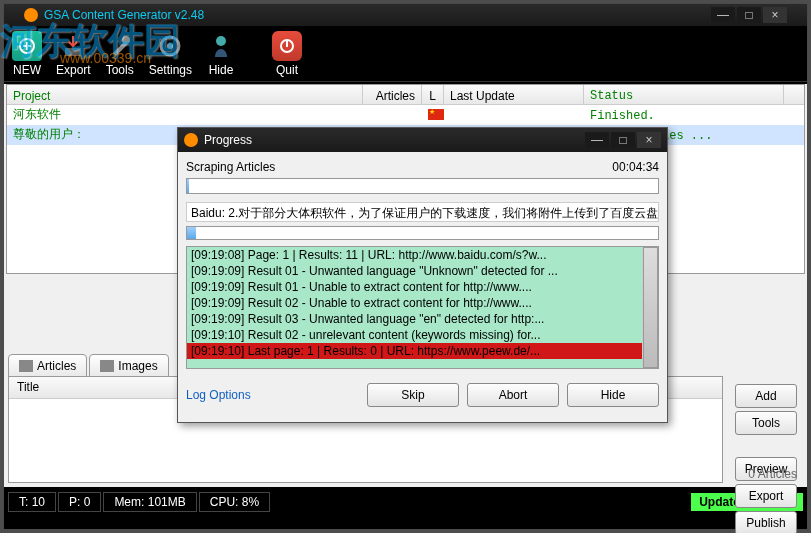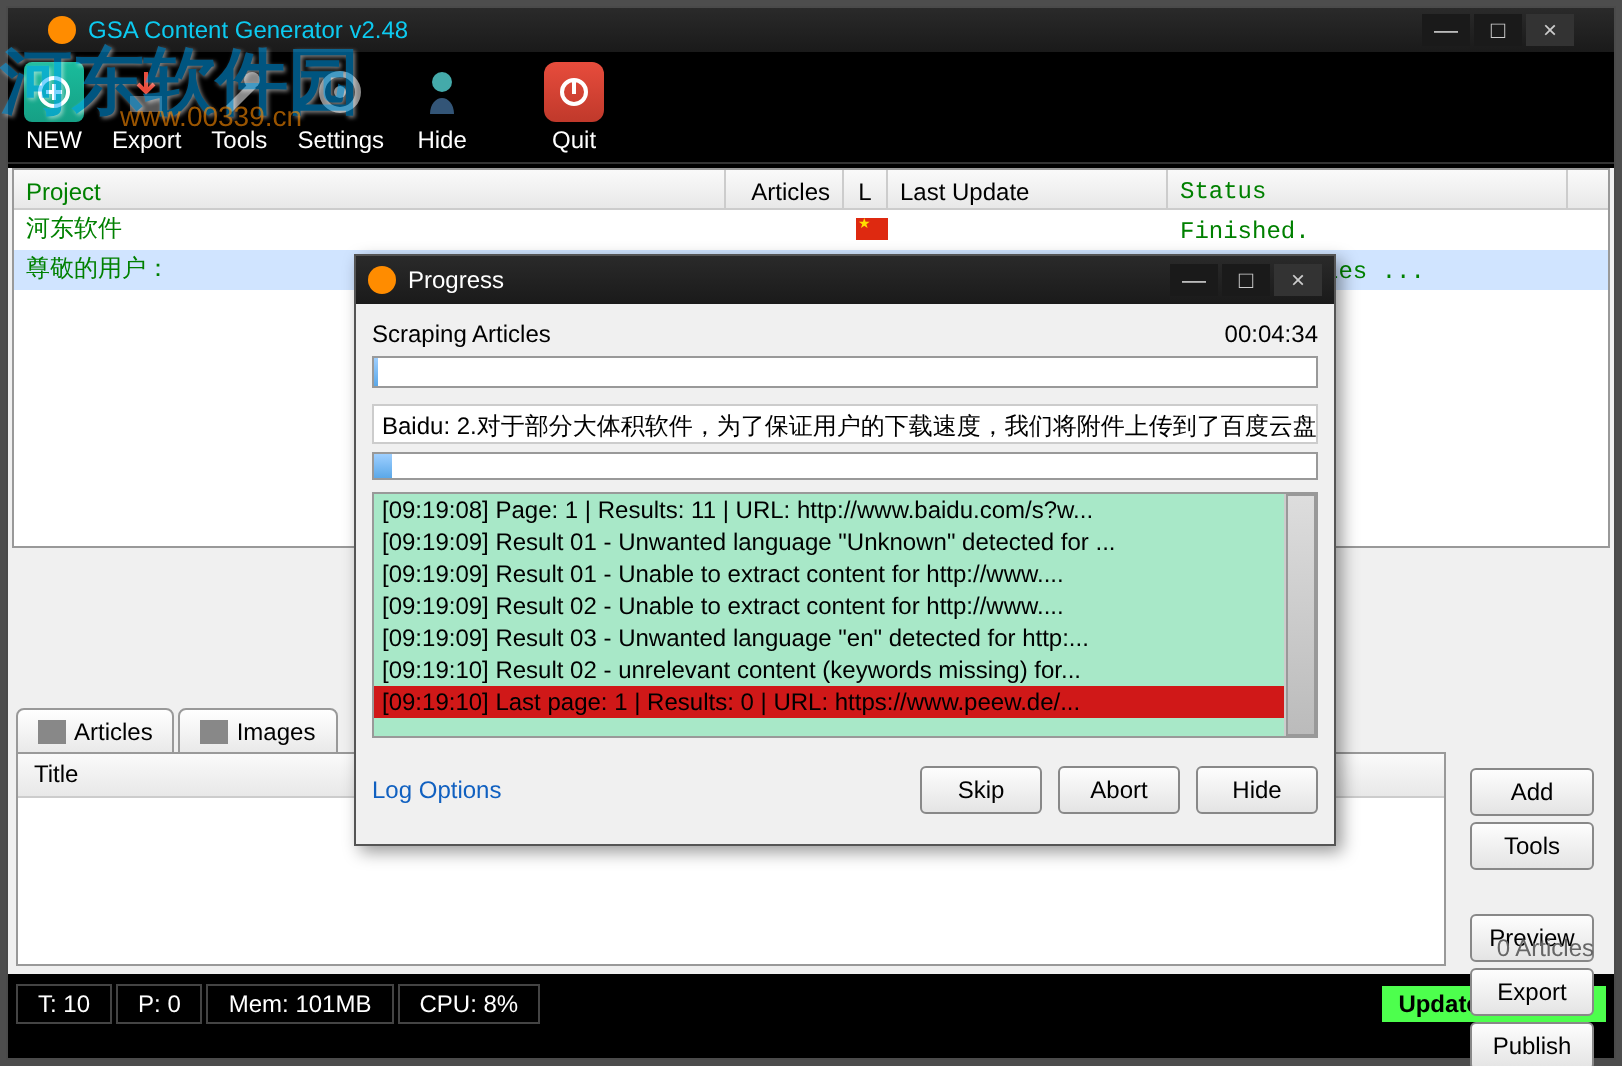--- a/index.html
+++ b/index.html
@@ -57,21 +57,21 @@
 .pbar2{height:14px;border:1px solid #999;background:#fff;margin-bottom:6px}
 .pbar2 .fill{height:100%;background:linear-gradient(#9ecfff,#5ba8e8);width:2%}
 .log{height:123px;border:1px solid #999;background:#a8e8c8;font-family:"Courier New",monospace;font-size:11px;overflow:hidden;position:relative}
 .log .line{padding:1px 4px;white-space:nowrap;overflow:hidden}
 .log .line.red{background:#d01818;color:#000}
 .log .scroll{position:absolute;right:0;top:0;width:16px;height:100%;background:#e8e8e8;border-left:1px solid #ccc}
 .log .scroll .t{height:100%;background:linear-gradient(#ddd,#bbb);border:1px solid #999;margin:0}
 .dlg-foot{display:flex;align-items:center;padding:6px 8px;gap:8px}
 .dlg-foot .link{color:#1060c0;cursor:pointer}
 .dlg-foot .sp{flex:1}
-.dlg-foot .btn{width:61px}
+.dlg-foot .btn{width:92px}
 </style>
 </head>
 <body>
 
 <div class="watermark">河东软件园</div>
 <div class="watermark2">www.00339.cn</div>
 
 <div class="main-window">
   <div class="title-bar">
     <span class="icon"></span>

